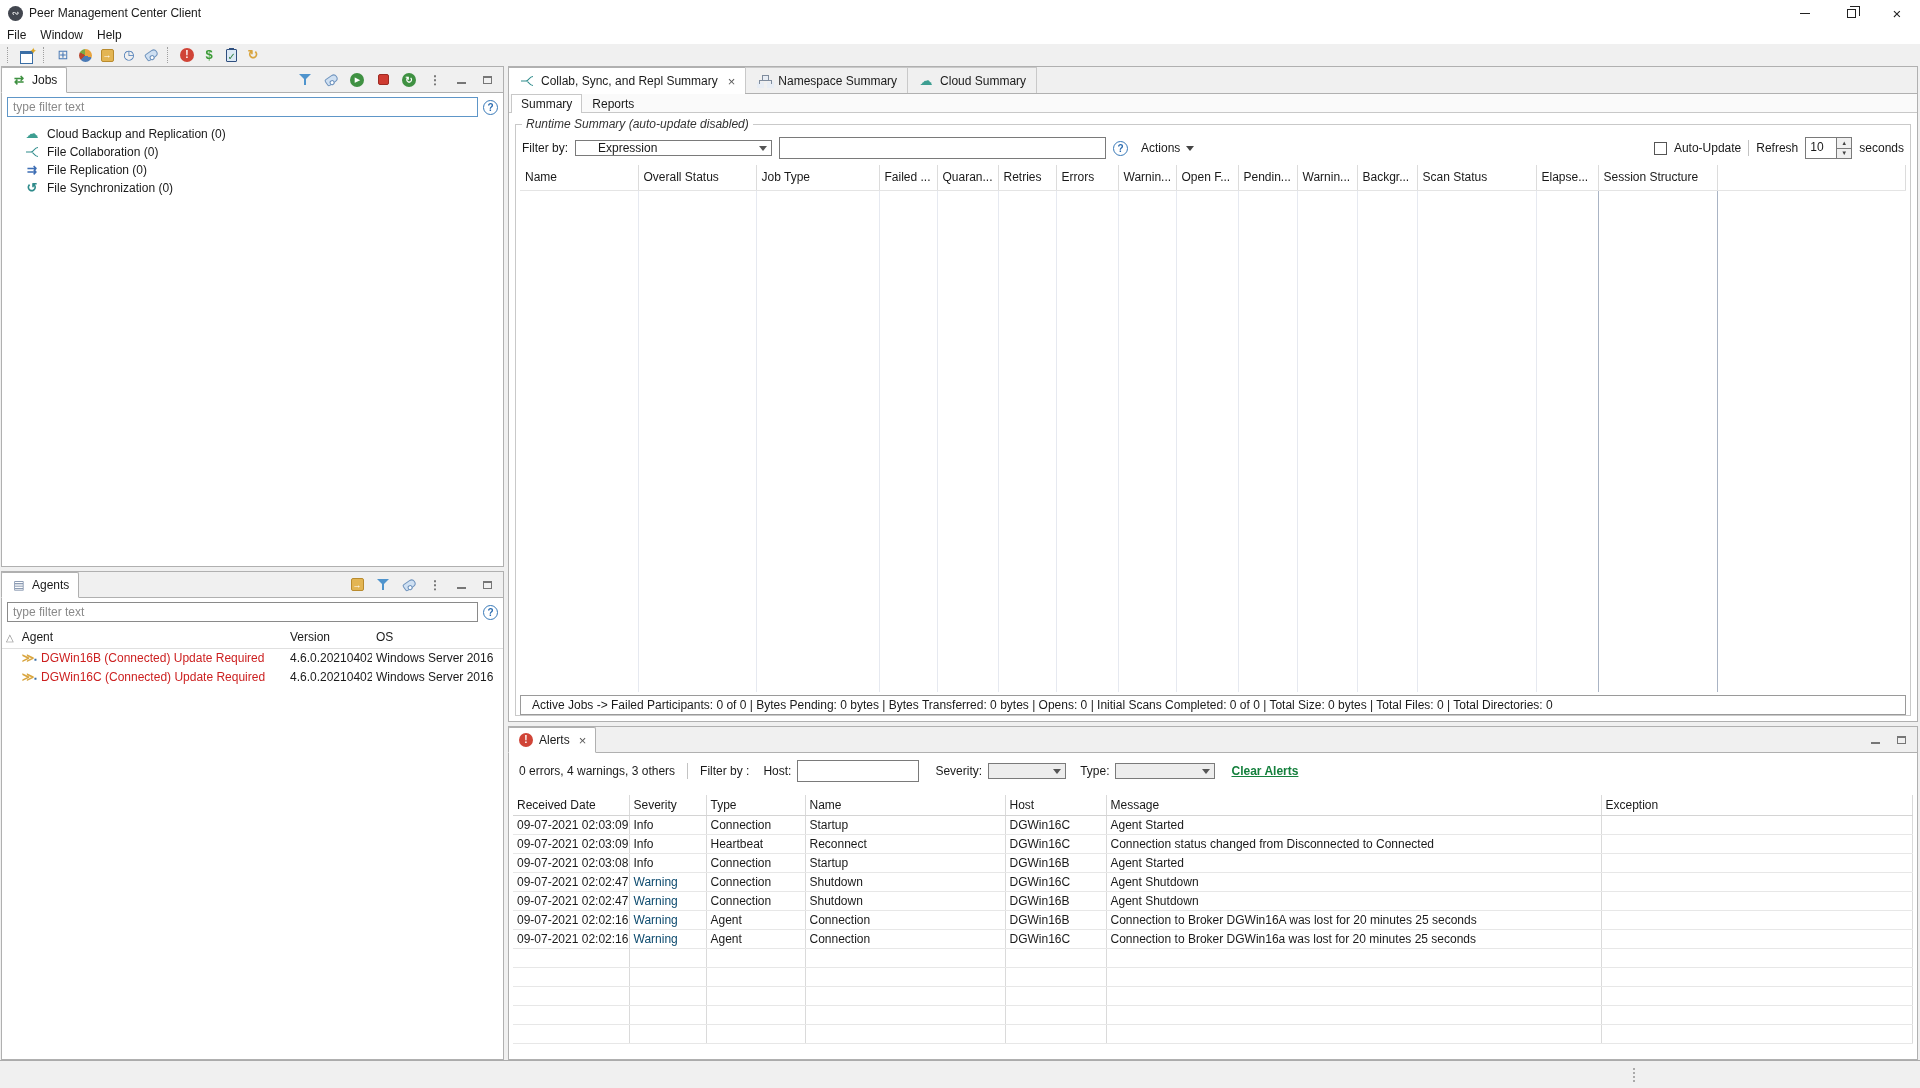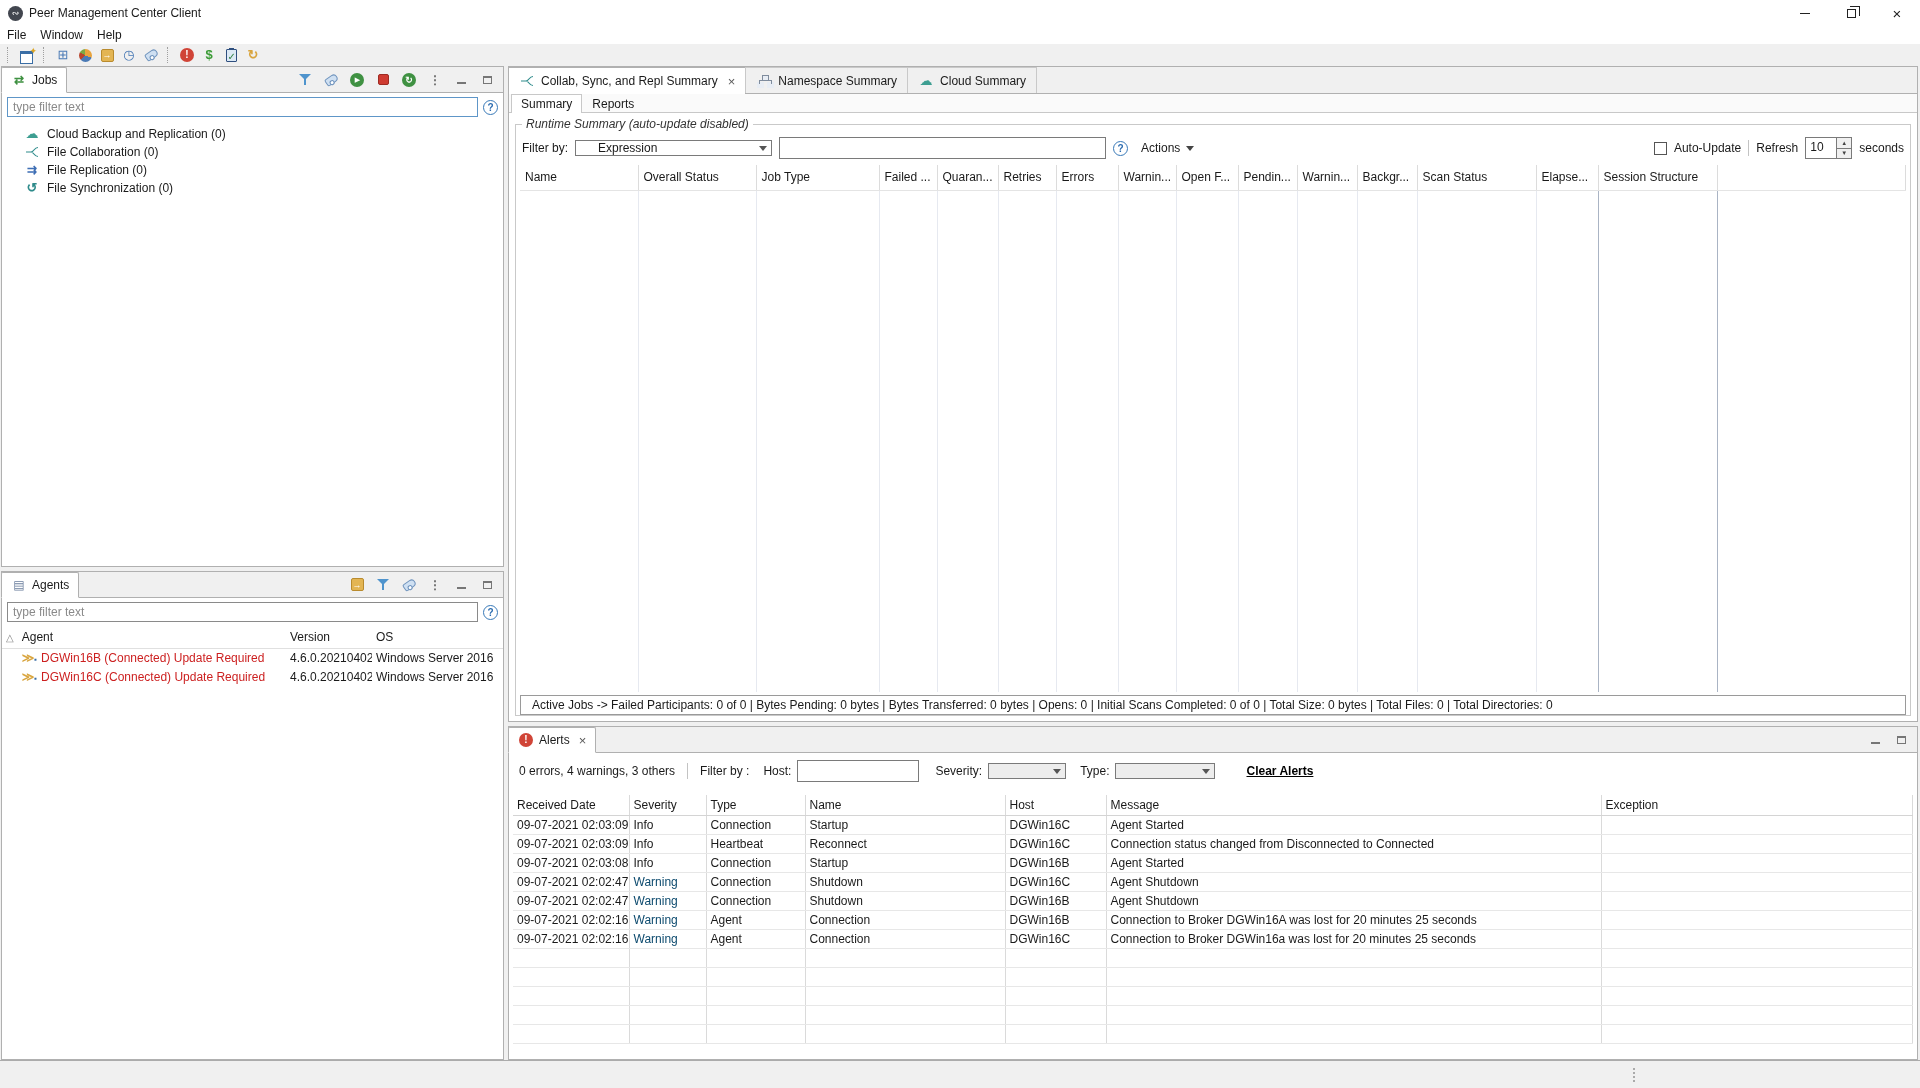--- a/index.html
+++ b/index.html
@@ -118,21 +118,21 @@
   table.sum .dark{border-right-color:#aab4c4}
   .statusline{height:20px;line-height:18px;border:1px solid #9a9a9a;margin-top:3px;padding-left:11px;background:#fff;white-space:nowrap;overflow:hidden}
 
   
   .alerts-filter{display:flex;align-items:center;height:36px;padding:0 0 0 10px;gap:0}
   .alerts-filter .lbl{margin-right:6px}
   table.alerts{width:calc(100% - 8px);margin:6px 4px 0 4px;border-collapse:collapse;table-layout:fixed}
   table.alerts th{font-weight:normal;text-align:left;height:20px;padding-left:4px;border-right:1px solid #dadada;border-bottom:1px solid #d4d4d4;white-space:nowrap;overflow:hidden}
   table.alerts td{height:19px;padding-left:4px;border-right:1px solid #dadada;border-bottom:1px solid #e7e7e7;white-space:nowrap;overflow:hidden}
   td.sev-warning{color:#0c4a6e}
-  a.clear-link{color:#000000;text-decoration:underline;font-weight:bold;margin-left:31px}
+  a.clear-link{color:#15803d;text-decoration:underline;font-weight:bold;margin-left:16px}
 
   
   #bottombar{position:absolute;left:0;top:1060px;width:1920px;height:28px;background:#f0f0f0;border-top:1px solid #ababab}
   #bottombar .grip{position:absolute;left:1633px;top:7px;width:2px;height:2px;background:#aaa;box-shadow:0 4px 0 #aaa,0 8px 0 #aaa,0 12px 0 #aaa}
 </style>
 </head>
 <body>
 
 <div id="titlebar">
   <span class="app-ic">∾</span>

